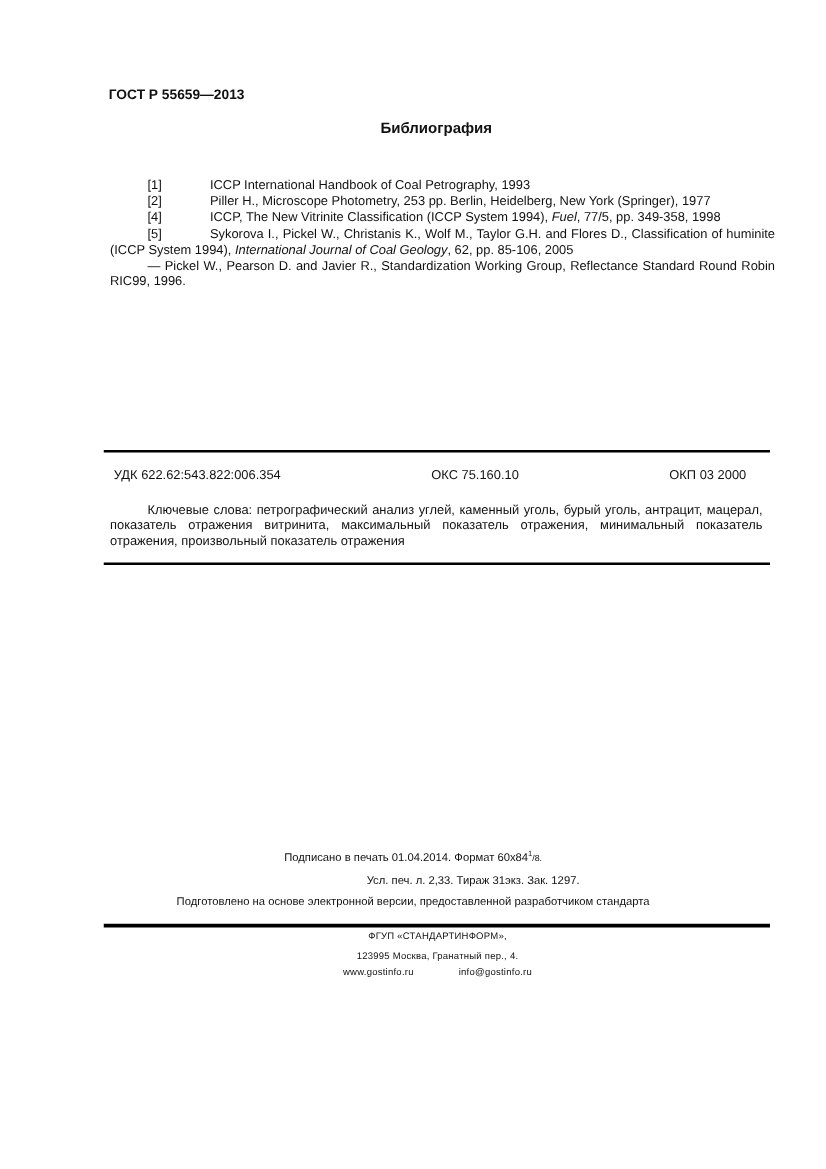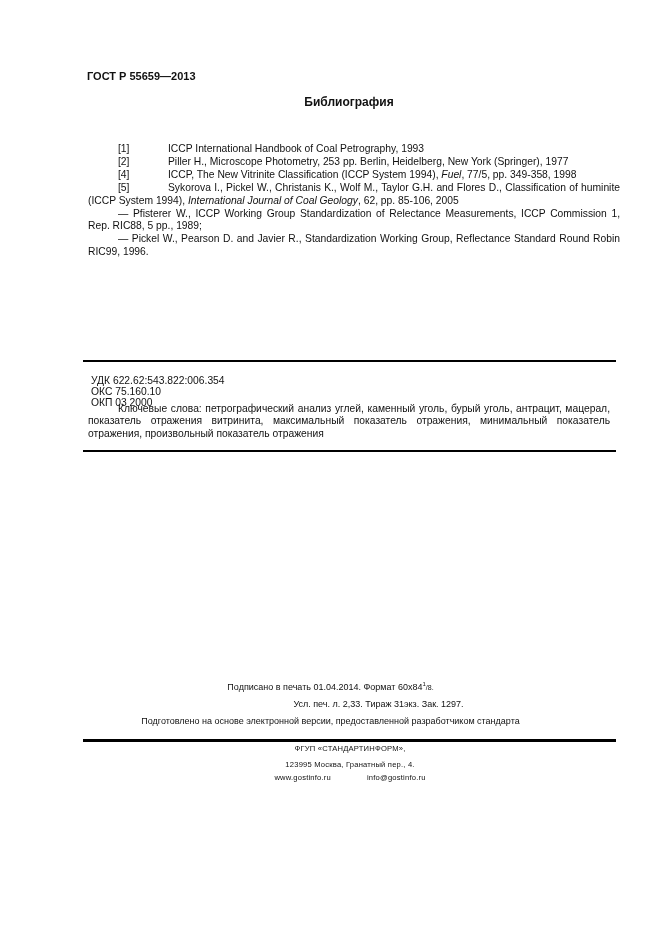--- a/index.html
+++ b/index.html
@@ -8,21 +8,21 @@
   .abs { position: absolute; }
   .gost { left: 87px; top: 70px; font-size: 11px; font-weight: bold; }
   .title { left: 0; width: 698px; top: 95px; text-align: center; font-size: 12px; font-weight: bold; }
   .bib { left: 88px; top: 143px; width: 532px; font-size: 10.3px; line-height: 12.9px; }
   .ref { text-align: justify; text-align-last: left; }
   .num { display: inline-block; width: 80px; padding-left: 30px; box-sizing: border-box; }
   .num.shift { padding-left: 33px; }
   .num.shift6 { padding-left: 34px; }
   .sub { text-indent: 30px; text-align: justify; }
   .hr { position: absolute; left: 83px; width: 533px; background: #000; }
-  .codes { left: 91px; top: 375px; width: 506px; font-size: 10.3px; display: flex; justify-content: space-between; flex-direction: column; }
+  .codes { left: 91px; top: 375px; width: 506px; font-size: 10.3px; display: flex; justify-content: space-between; }
   .keywords { left: 88px; top: 403px; width: 522px; font-size: 10.3px; line-height: 12.3px; text-align: justify; text-indent: 30px; }
   .imprint { left: 0; width: 661px; font-size: 9px; text-align: center; }
   .imprint sup { font-size: 6px; }
   .publisher { left: 0; width: 700px; font-size: 7.6px; text-align: center; letter-spacing: 0.2px; }
   i { font-style: italic; }
 </style>
 </head>
 <body>
 
 <div class="abs gost">ГОСТ Р 55659—2013</div>
@@ -34,21 +34,20 @@
   </div>
   <div class="ref">
     <span class="num">[2]</span><span>Piller H., Microscope Photometry, 253 pp. Berlin, Heidelberg, New York (Springer), 1977</span>
   </div>
   <div class="ref">
     <span class="num">[4]</span><span>ICCP, The New Vitrinite Classification (ICCP System 1994), </span><i>Fuel</i><span>, 77/5, pp. 349-358, 1998</span>
   </div>
   <div class="ref">
     <span class="num">[5]</span><span>Sykorova I., Pickel W., Christanis K., Wolf M., Taylor G.H. and Flores D., Classification of huminite (ICCP System 1994), </span><i>International Journal of Coal Geology</i><span>, 62, pp. 85-106, 2005</span>
   </div>
-  <div class="sub">— Pfisterer W., ICCP Working Group Standardization of Relectance Measurements, ICCP Commission 1, Rep. RIC88, 5 pp., 1989;</div>
   <div class="sub">— Pickel W., Pearson D. and Javier R., Standardization Working Group, Reflectance Standard Round Robin RIC99, 1996.</div>
 </div>
 
 <div class="hr" style="top:360px; height:1.5px;"></div>
 
 <div class="abs codes">
   <span>УДК 622.62:543.822:006.354</span>
   <span>ОКС 75.160.10</span>
   <span>ОКП 03 2000</span>
 </div>

